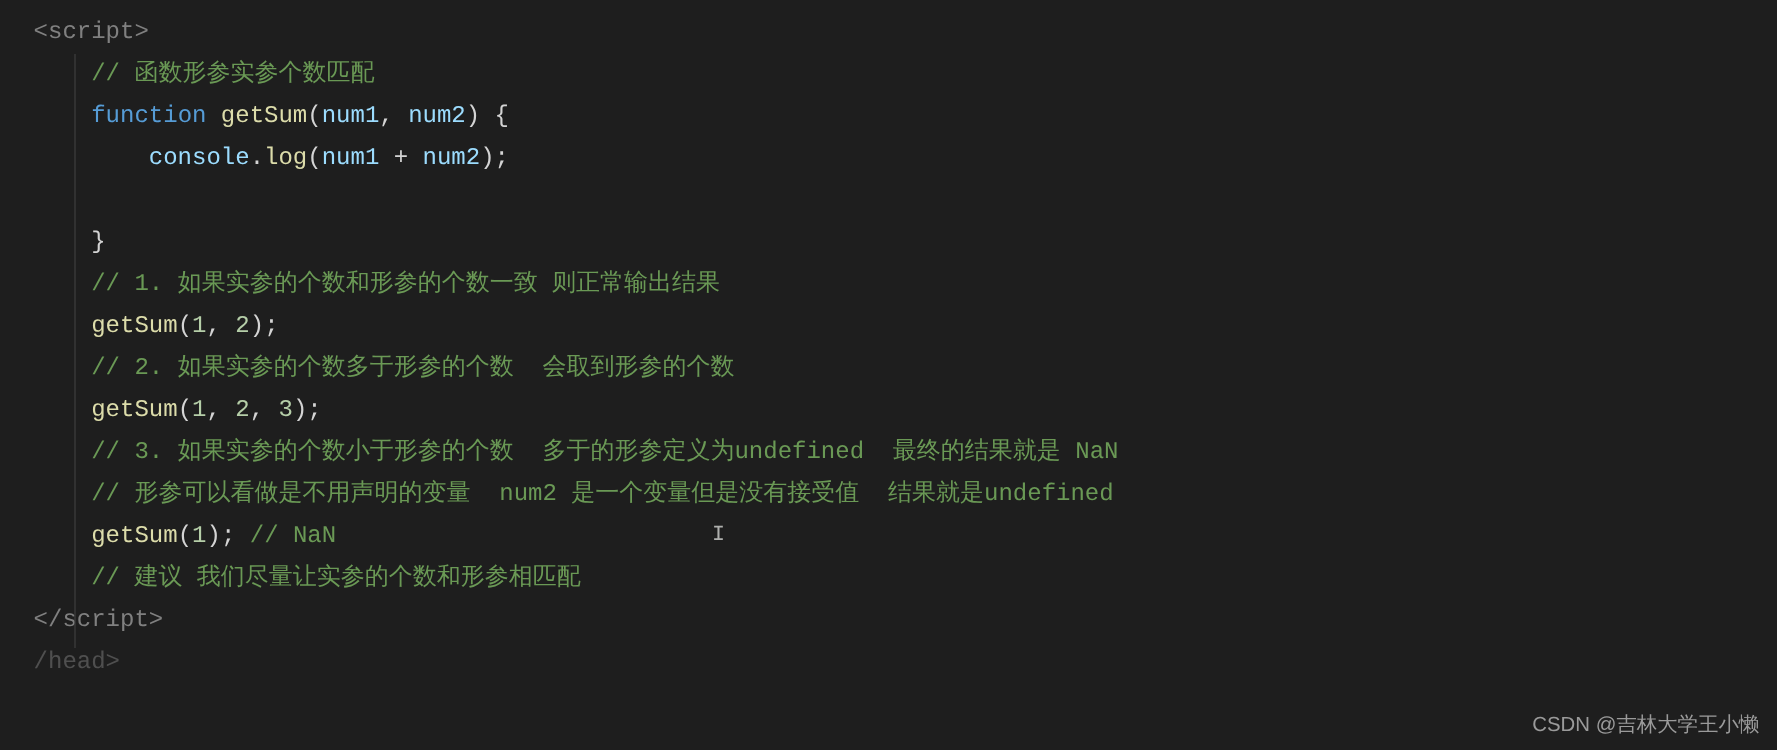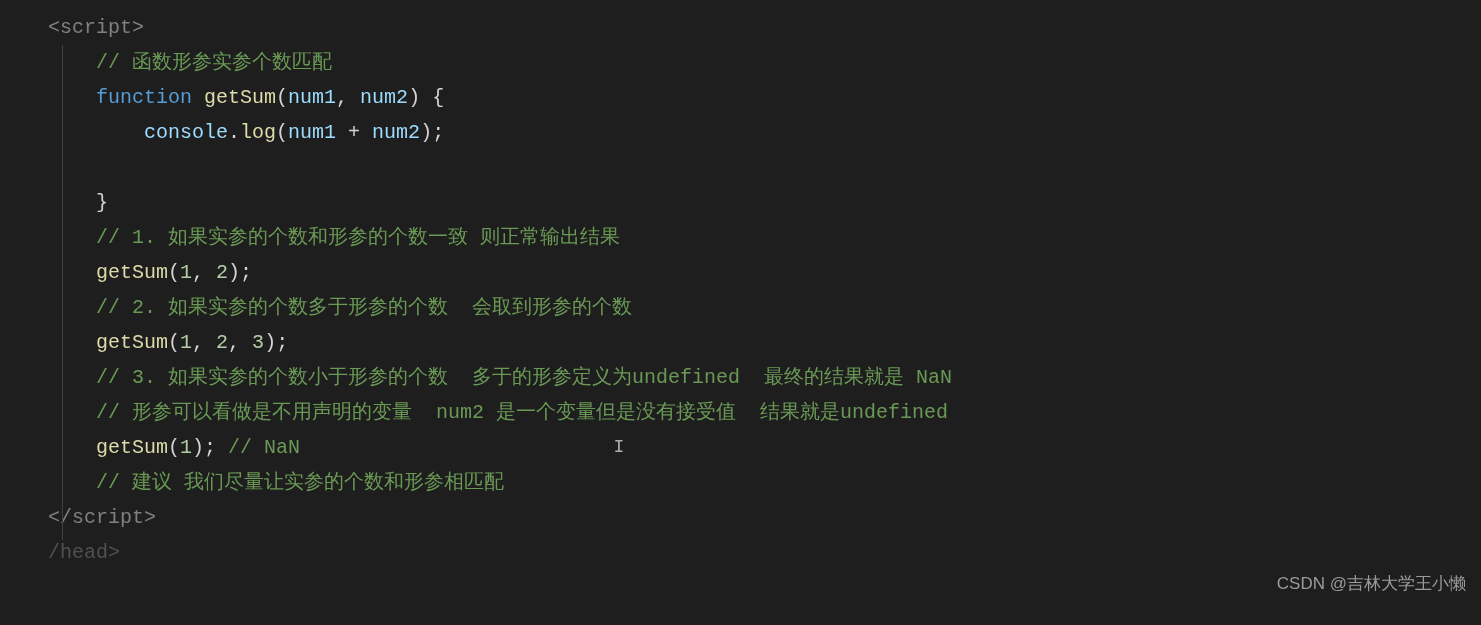--- a/index.html
+++ b/index.html
@@ -13,21 +13,21 @@
       font-size: 20px;
       line-height: 1.75;
       color: #d4d4d4;
       padding: 10px 0;
       position: relative;
       min-height: 625px;
       overflow: hidden;
     }
     .code-container {
       white-space: pre;
-      padding-left: 48px;
+      padding-left: 28px;
     }
     .indent-guide {
       position: absolute;
       left: 62px;
       top: 45px;
       bottom: 85px;
       width: 1px;
       background: #404040;
     }
     .tag { color: #808080; }
@@ -38,21 +38,21 @@
     .brace { color: #d4d4d4; }
     .comment { color: #6a9955; }
     .object { color: #9cdcfe; }
     .method { color: #dcdcaa; }
     .number { color: #b5cea8; }
     .operator { color: #d4d4d4; }
     .punct { color: #d4d4d4; }
     .watermark {
       position: absolute;
       right: 15px;
-      bottom: 26px;
+      bottom: 6px;
       color: #b0b0b0;
       font-size: 17px;
       font-family: sans-serif;
       opacity: 0.85;
     }
     .cursor {
       display: inline-block;
       color: #aeafad;
       font-size: 18px;
       vertical-align: middle;

